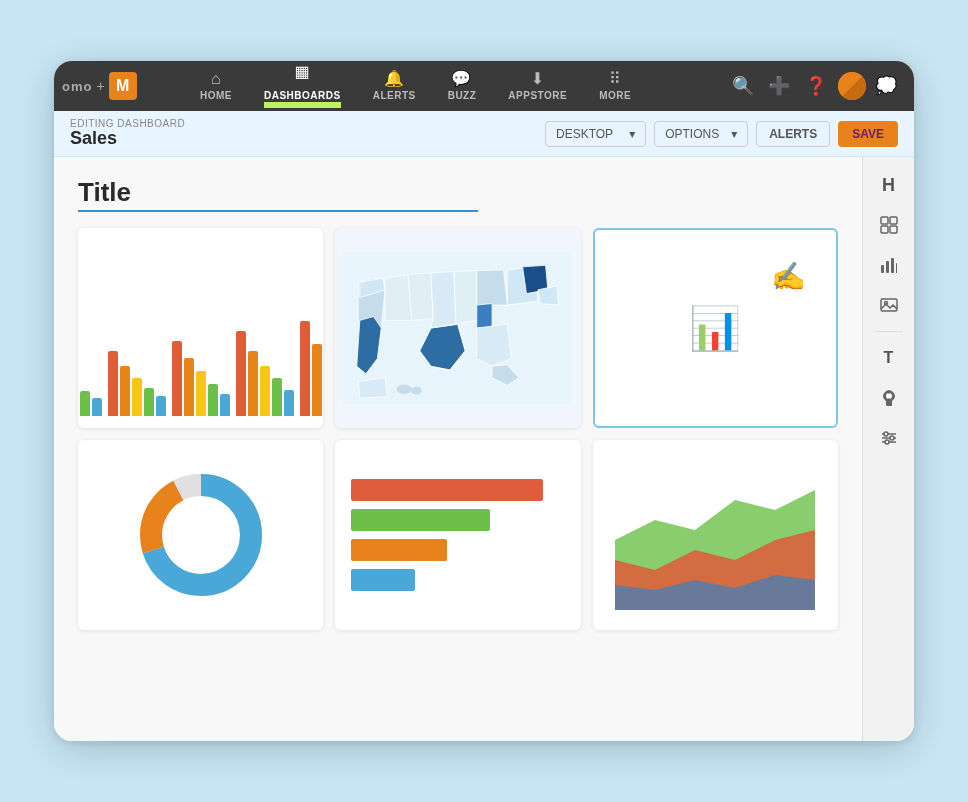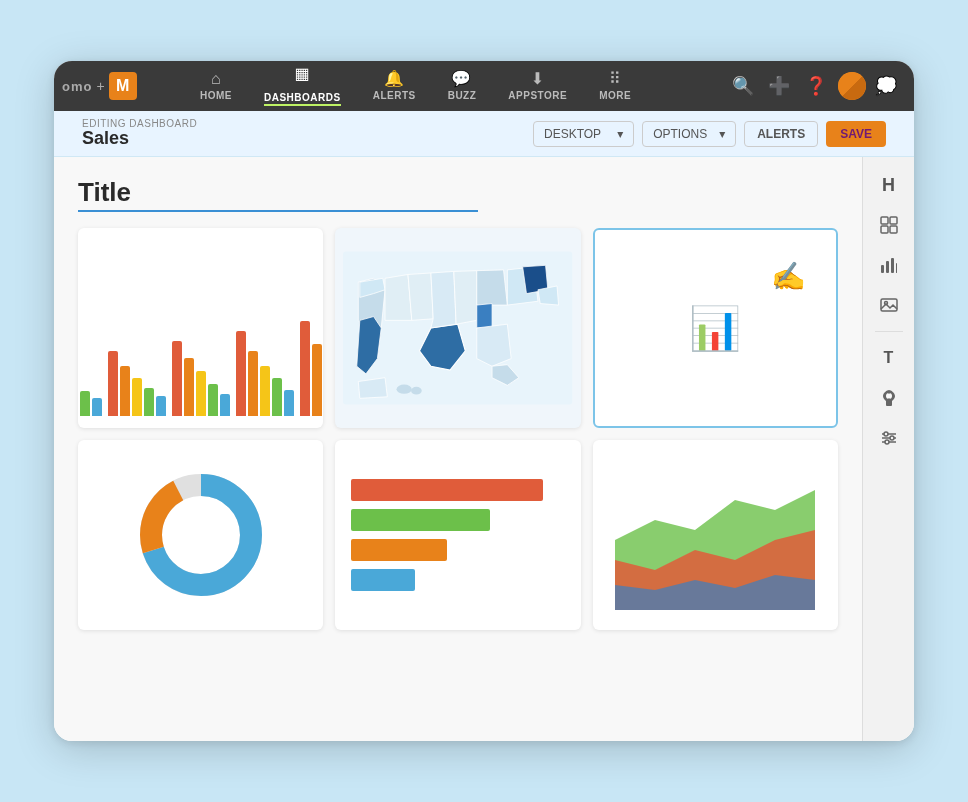--- a/index.html
+++ b/index.html
@@ -86,21 +86,21 @@
     }
     .nav-item .nav-icon {
       font-size: 16px;
       line-height: 1;
     }
     .nav-item .nav-label {
       font-size: 10px;
       font-weight: 600;
     }
     .nav-item.active .nav-label {
-      border-bottom: 2px solid #bef264;
+      border-bottom: 6px solid #bef264;
       padding-bottom: 1px;
       margin-top: 7px;
     }
 
     .nav-right {
       display: flex;
       align-items: center;
       gap: 6px;
       padding-right: 12px;
     }
@@ -129,21 +129,21 @@
       border-radius: 50%;
     }
 
     
     .editing-bar {
       background: #e8f4ff;
       border-bottom: 1px solid #d0e8f5;
       height: 46px;
       display: flex;
       align-items: center;
-      padding: 0 28px;
+      padding: 0 16px;
       flex-shrink: 0;
       justify-content: flex-end;
     }
     .editing-info {
       flex: 1;
     }
     .editing-label {
       font-size: 10px;
       color: #888;
       text-transform: uppercase;

